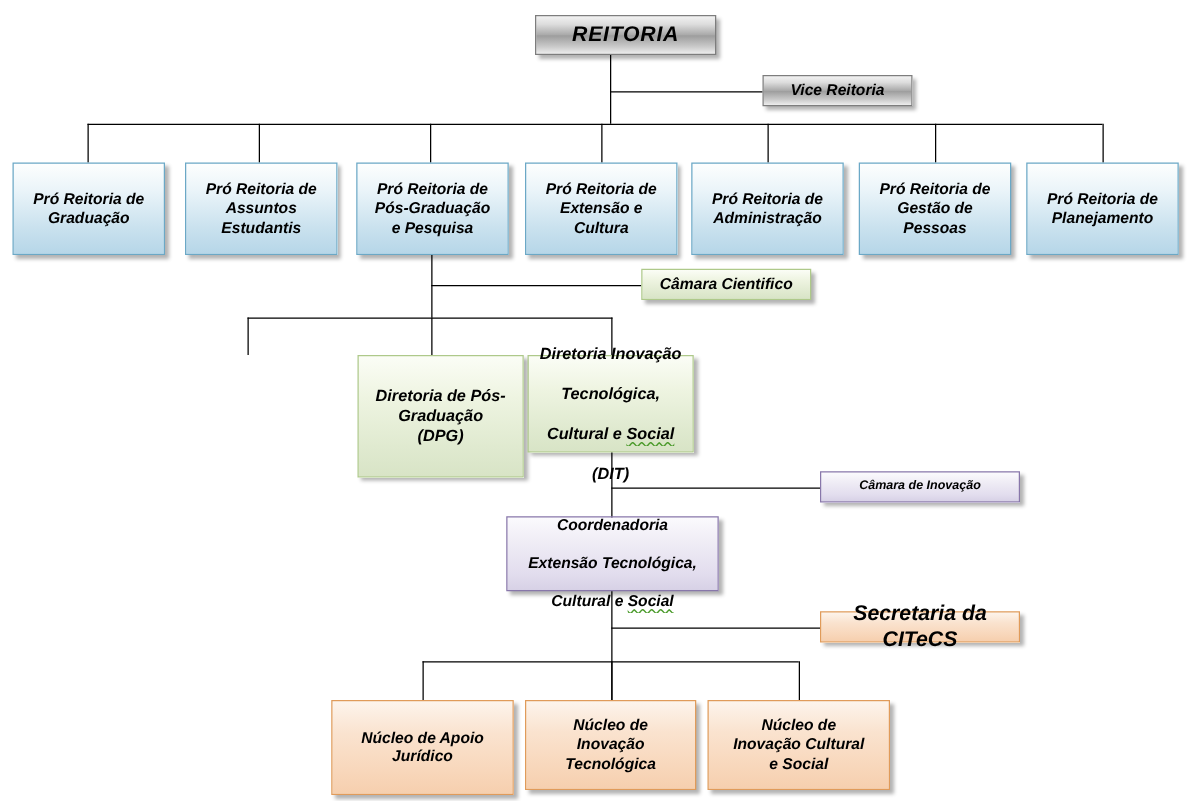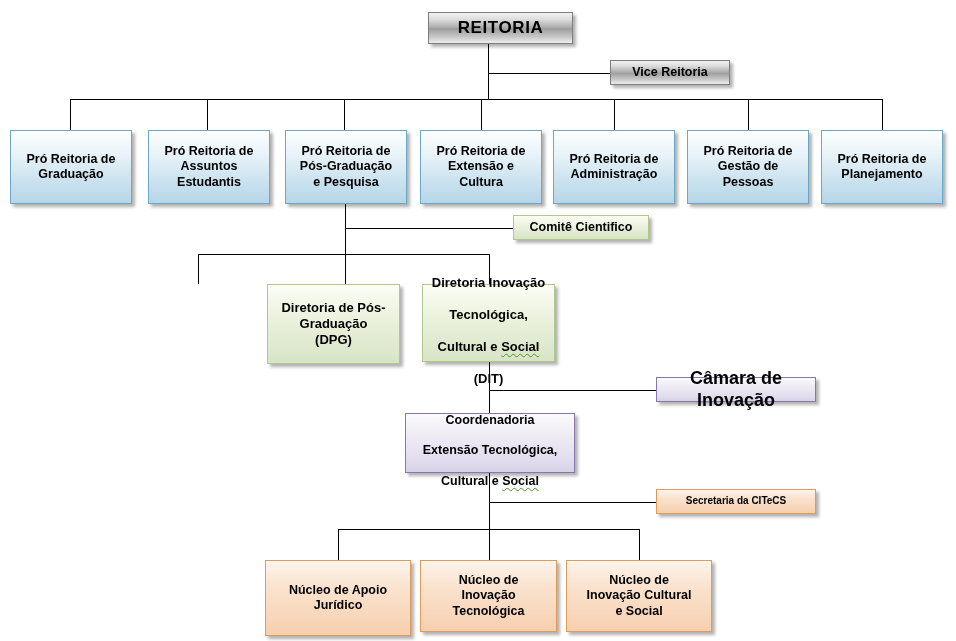--- a/index.html
+++ b/index.html
@@ -20,20 +20,21 @@
   .box {
     position: absolute;
     display: flex;
     align-items: center;
     justify-content: flex-start;
     text-align: center;
     font-weight: bold;
     color: #000000;
     line-height: 1.22;
     box-shadow: 3px 3px 3px rgba(0,0,0,0.30);
+    font-style: italic;
   }
   .box .lbl { display: block; width: 100%; white-space: pre-line; }
 
   
   .lvl-root {
     border: 1px solid #7d7d7d;
     background: linear-gradient(to bottom,
         #f2f2f2 0%, #dcdcdc 22%, #a9a9a9 50%,
         #9d9d9d 52%, #c8c8c8 80%, #ededed 100%);
     font-size: 17px;
@@ -68,33 +69,33 @@
 
   
   .lvl-purple {
     border: 1px solid #8877aa;
     background: linear-gradient(to bottom, #fbfafd 0%, #efecf5 35%, #e2ddee 78%, #d7d1e6 100%);
     font-size: 12.5px;
   }
   .lvl-purple-sm {
     border: 1px solid #8877aa;
     background: linear-gradient(to bottom, #fbfafd 0%, #efecf5 35%, #e2ddee 78%, #d7d1e6 100%);
-    font-size: 18px;
+    font-size: 10px;
   }
 
   
   .lvl-orange {
     border: 1px solid #e09b5a;
     background: linear-gradient(to bottom, #fdf4ec 0%, #fae3cf 35%, #f8d7bb 75%, #f6cfae 100%);
     font-size: 12.5px;
   }
   .lvl-orange-sm {
     border: 1px solid #e09b5a;
     background: linear-gradient(to bottom, #fdf4ec 0%, #fae3cf 35%, #f8d7bb 75%, #f6cfae 100%);
-    font-size: 10px;
+    font-size: 17px;
   }
 
   
   .sq {
     text-decoration: underline wavy #4a9a2a;
     text-decoration-thickness: 1px;
     text-underline-offset: 2px;
   }
 </style>
 </head>
@@ -161,30 +162,30 @@
   <div class="box lvl-blue" style="left:821px; top:130px; width:122px; height:74px;">
     <span class="lbl">Pró Reitoria de
 Planejamento</span>
   </div>
 
   <div class="ln v" style="left:345px; top:204px; height:50px;"></div>
 
   <div class="ln h" style="left:345px; top:228px; width:168px;"></div>
 
   <div class="box lvl-green-sm" style="left:513px; top:215px; width:136px; height:25px;">
-    <span class="lbl">Comitê Cientifico</span>
+    <span class="lbl">Câmara Cientifico</span>
   </div>
 
   <div class="ln h" style="left:198px; top:254px; width:292px;"></div>
   <div class="ln v" style="left:198px; top:254px; height:30px;"></div>
   <div class="ln v" style="left:345px; top:254px; height:30px;"></div>
   <div class="ln v" style="left:489px; top:254px; height:30px;"></div>
 
 
-  <div class="box lvl-green" style="left:267px; top:284px; width:133px; height:80px;">
+  <div class="box lvl-green" style="left:286px; top:284px; width:133px; height:98px;">
     <span class="lbl">Diretoria de Pós-
 Graduação
 (DPG)</span>
   </div>
 
   <div class="box lvl-green" style="left:422px; top:284px; width:133px; height:78px;">
     <span class="lbl">
       <span>Diretoria Inovação</span><br>
       <span>Tecnológica,</span><br>
       <span>Cultural e </span><span class="sq">Social</span><br>

